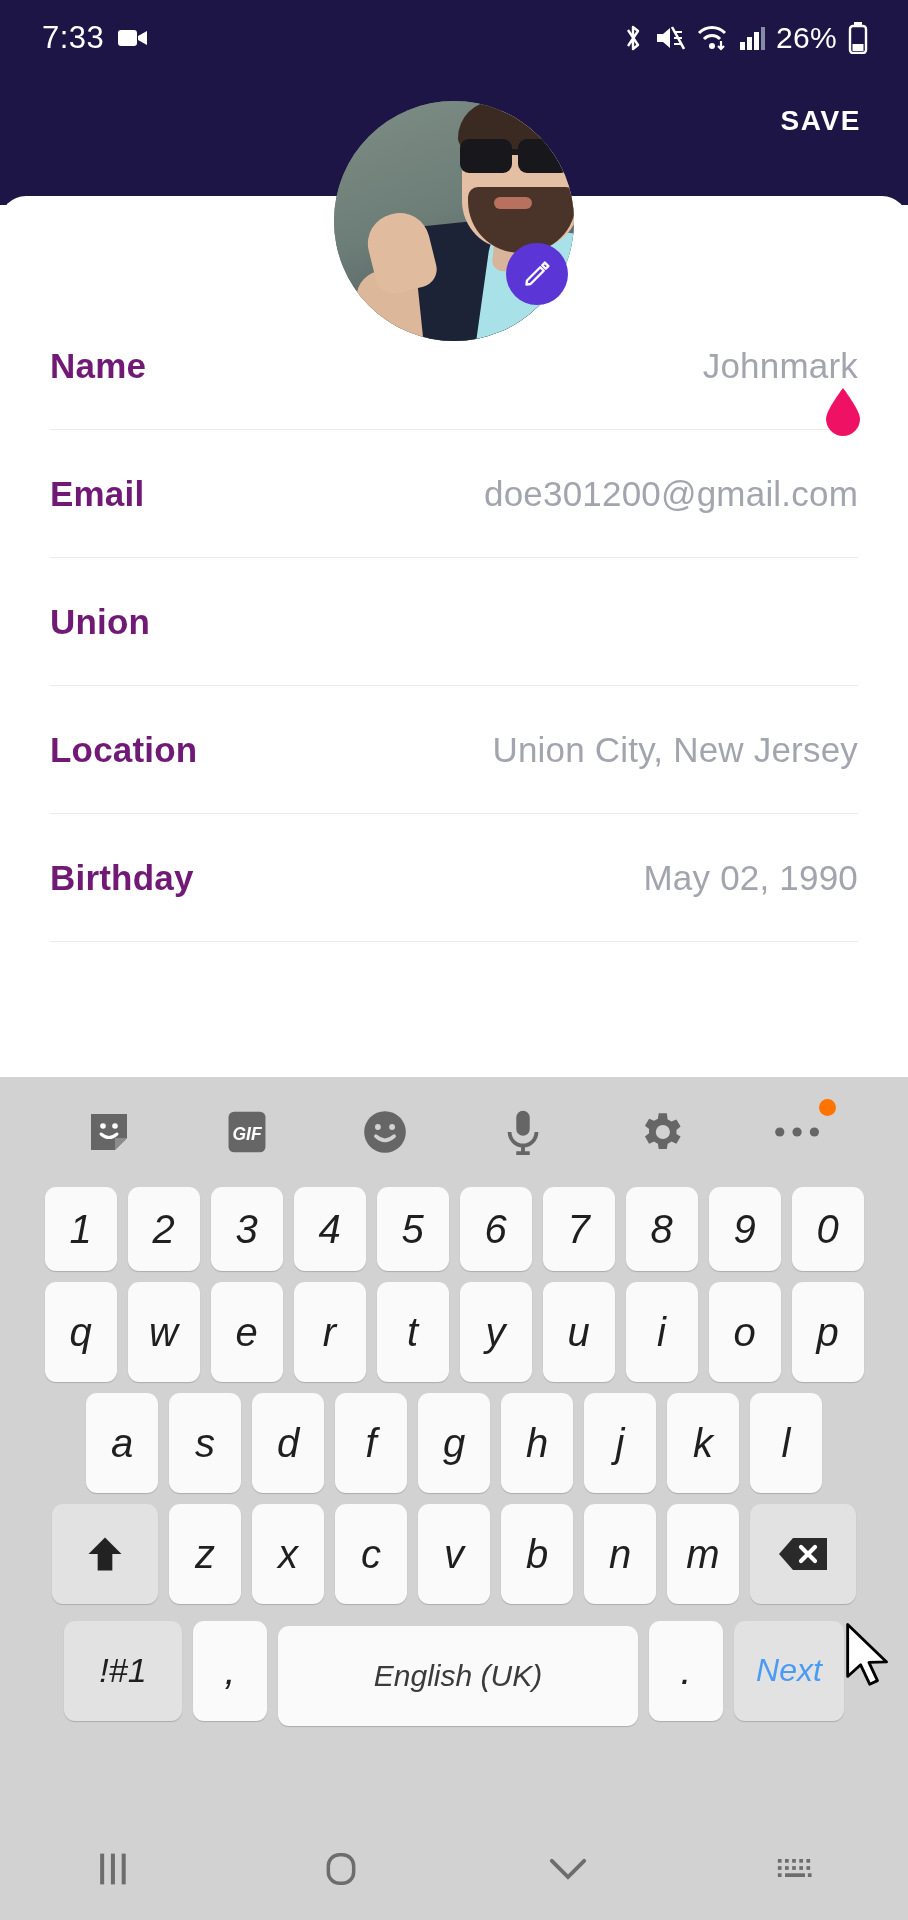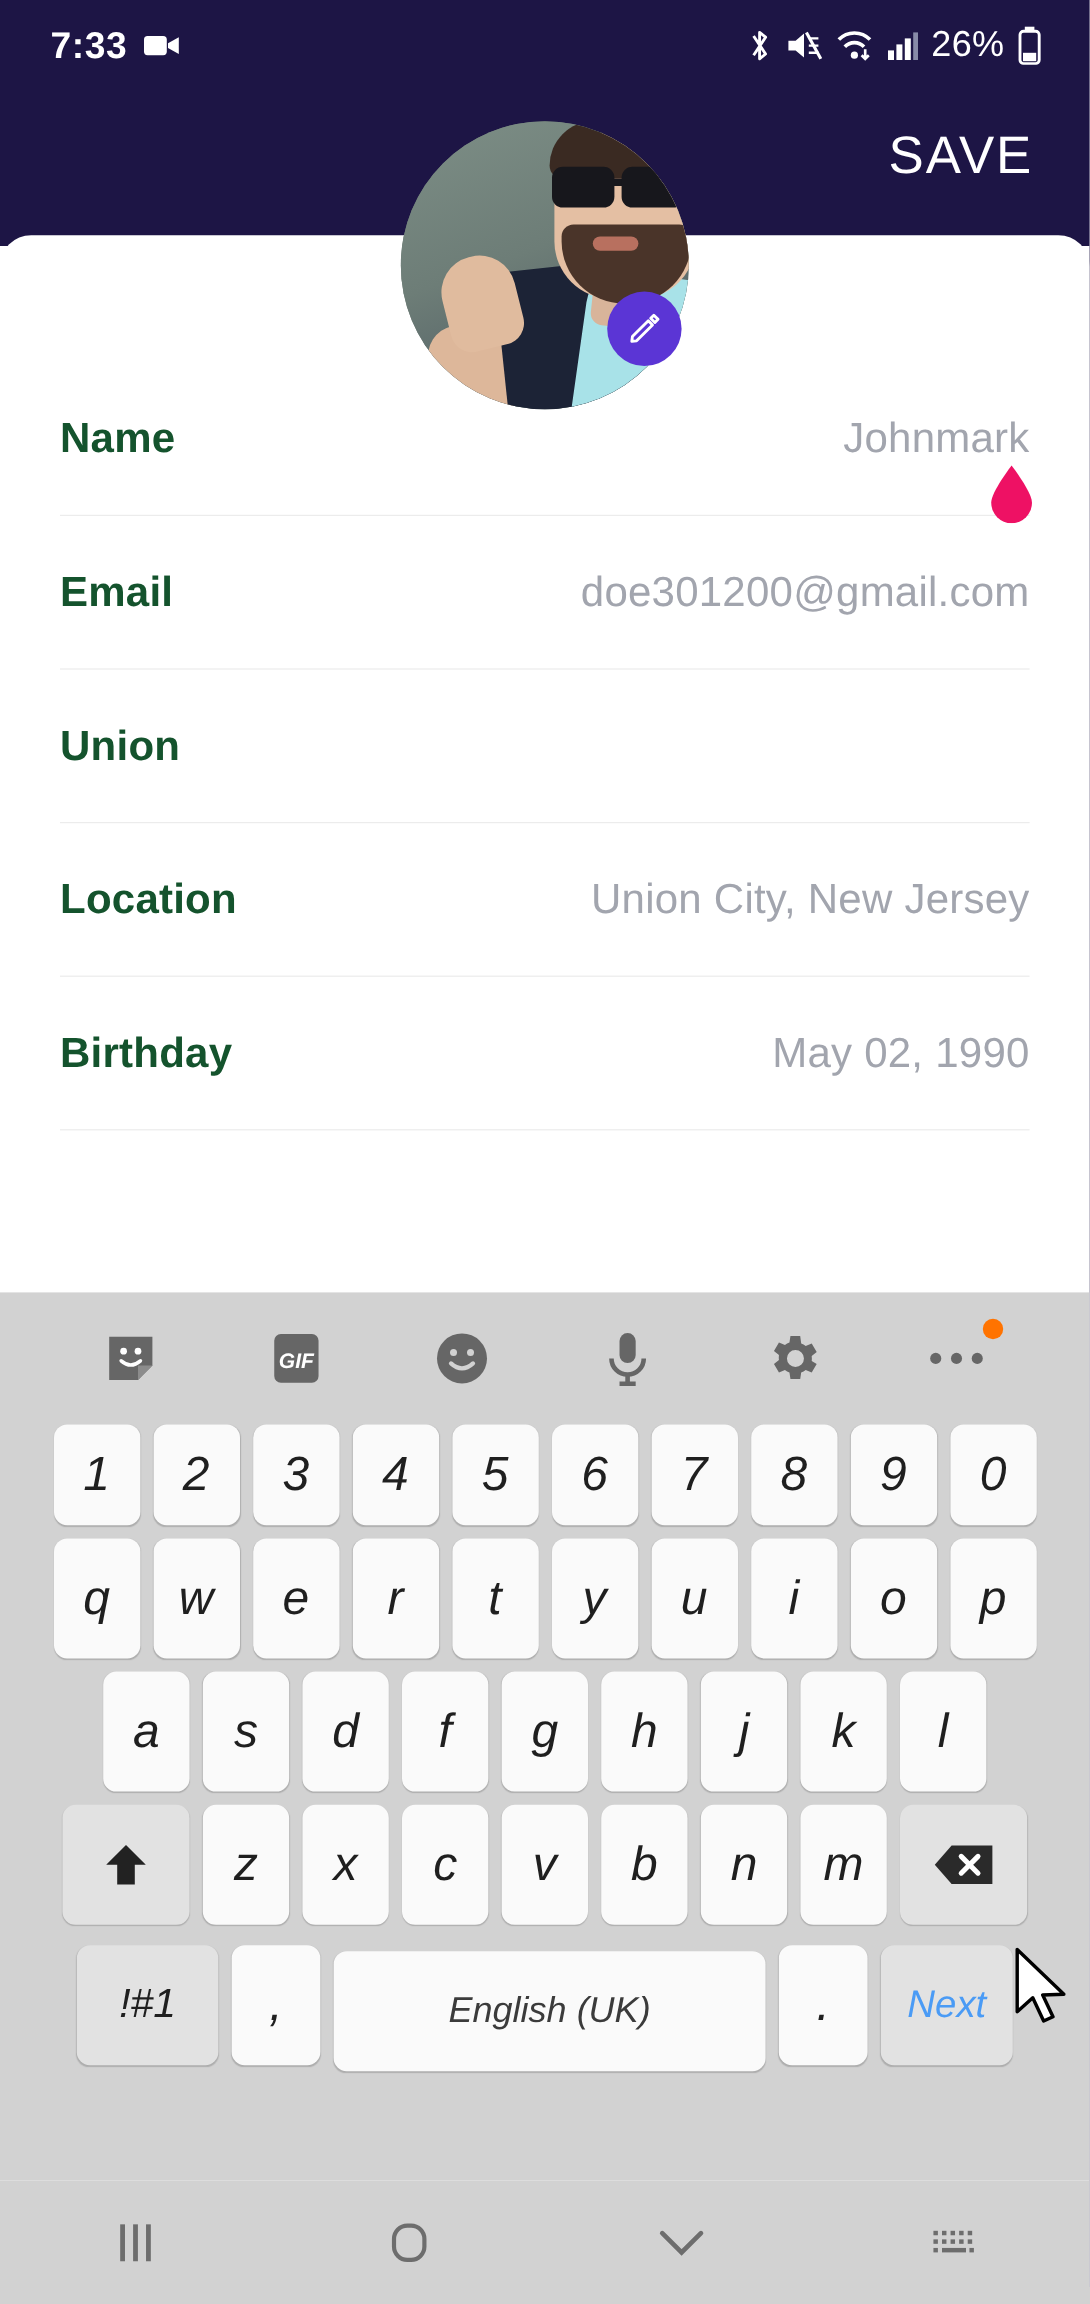--- a/index.html
+++ b/index.html
@@ -10,33 +10,33 @@
   }
   #phone { position:relative; width:908px; height:1920px; background:#ffffff; }
 
   
   .statusbar{
     position:absolute; top:0; left:0; width:908px; height:75px;
     background:#1d1545; color:#ffffff;
     display:flex; align-items:center;
   }
   .sb-left{ display:flex; align-items:center; gap:14px; margin-left:42px; }
-  .sb-time{ font-size:31px; letter-spacing:.5px; font-weight:700; }
+  .sb-time{ font-size:31px; letter-spacing:.5px; font-weight:400; }
   .sb-right{ position:absolute; right:40px; display:flex; align-items:center; gap:11px; }
   .sb-batt-text{ font-size:30px; letter-spacing:.3px; }
   .ic{ display:block; }
 
   
   .header{
     position:absolute; top:75px; left:0; width:908px; height:130px;
     background:#1d1545;
   }
   .save-btn{
     position:absolute; right:47px; top:30px;
-    color:#ffffff; font-size:44px; letter-spacing:1.6px; font-weight:400;
+    color:#ffffff; font-size:28px; letter-spacing:1.6px; font-weight:700;
     background:none; border:none; cursor:pointer;
     font-family:"Liberation Sans", sans-serif;
   }
 
   
   .sheet{
     position:absolute; top:196px; left:0; width:908px; height:1724px;
     background:#ffffff;
     border-top-left-radius:26px; border-top-right-radius:26px;
   }
@@ -85,21 +85,21 @@
   }
 
   
   .form{ position:absolute; top:302px; left:0; width:908px; }
   .field{
     position:relative; height:128px; margin:0 50px;
     display:flex; align-items:center; justify-content:space-between;
     border-bottom:1px solid #ececec;
   }
   .field:last-child{ border-bottom:1px solid #ececec; }
-  .f-label{ font-size:35px; font-weight:700; color:#14532d; letter-spacing:.2px; }
+  .f-label{ font-size:35px; font-weight:700; color:#701a75; letter-spacing:.2px; }
   .f-value{ font-size:35px; color:#a2a5ae; letter-spacing:.2px; text-align:right; }
 
   .cursor-handle{
     position:absolute; right:-6px; top:84px; width:42px; height:50px; z-index:6;
   }
 
   
   .keyboard{
     position:absolute; left:0; top:1077px; width:908px; height:740px;
     background:#d2d2d2;

